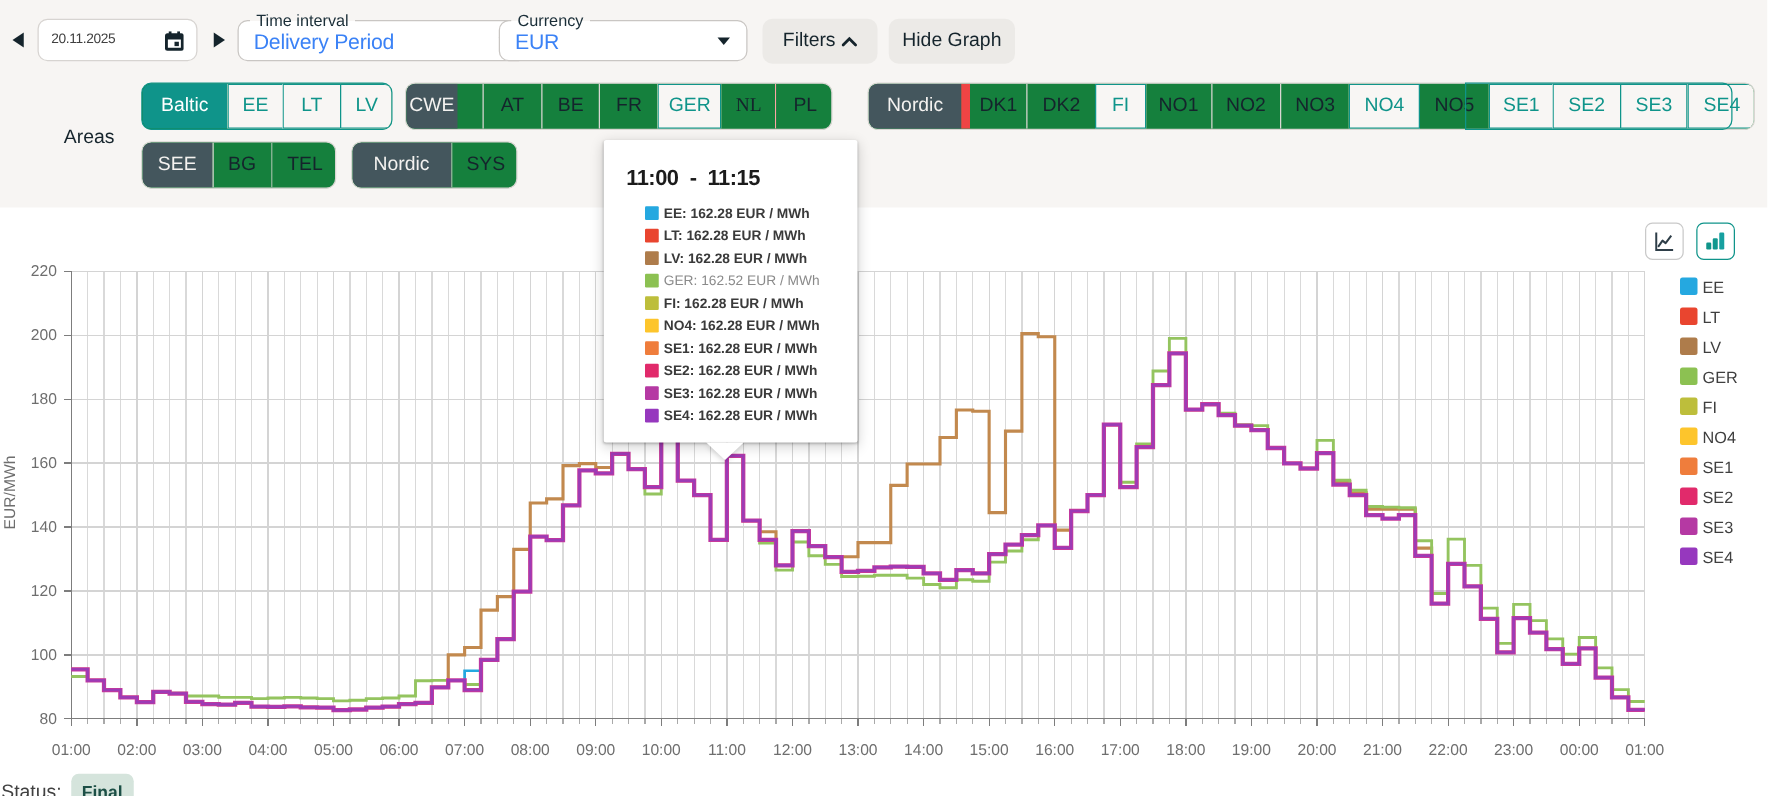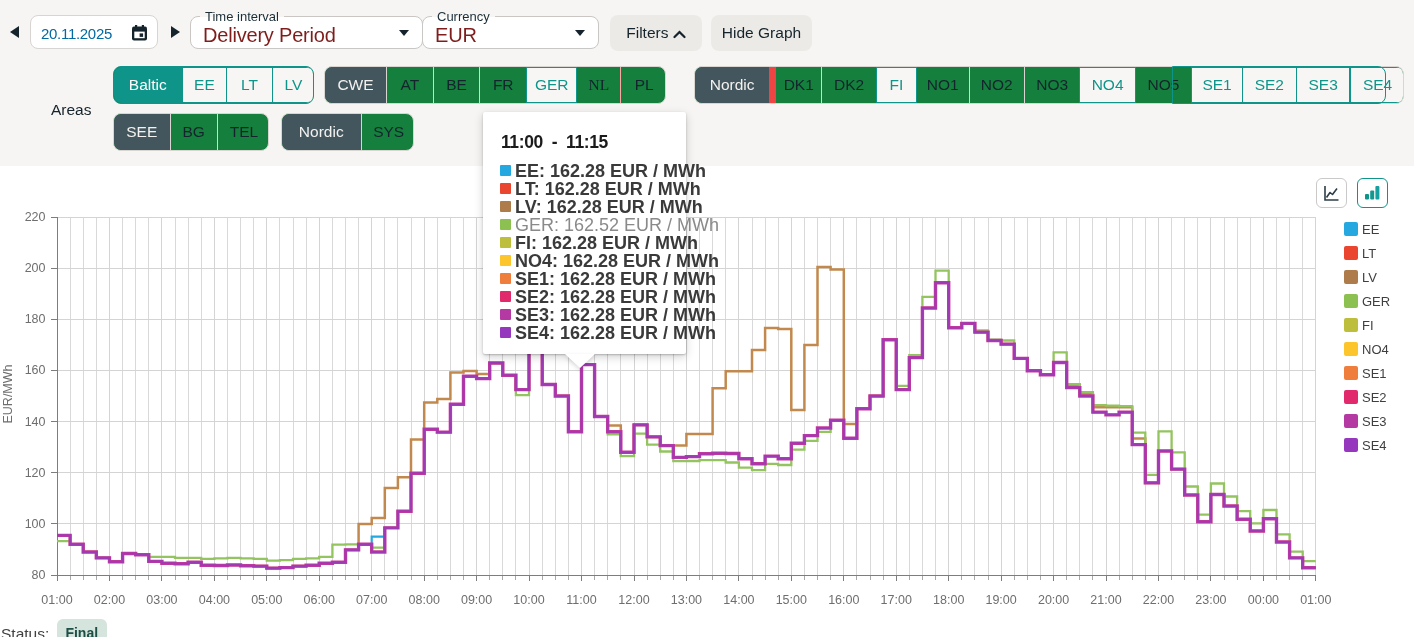--- a/index.html
+++ b/index.html
@@ -6,25 +6,25 @@
   font-family:"Liberation Sans",sans-serif;position:relative}
 #band{position:absolute;left:0;top:0;width:1414px;height:166px;background:#F7F5F3}
 #chart{position:absolute;left:0;top:0;z-index:1}
 .axt{font:12.5px "Liberation Sans",sans-serif;fill:#6e6e6e}
 
 .arrow{position:absolute;width:0;height:0;border-top:6.5px solid transparent;border-bottom:6.5px solid transparent}
 #al{left:10px;top:25.5px;border-right:9px solid #15242C}
 #ar{left:171px;top:25.5px;border-left:9px solid #15242C}
 #datebox{position:absolute;left:30px;top:15px;width:128px;height:34px;background:#fff;
   border:1px solid #D7D4D1;border-radius:8px;z-index:2}
-#datebox .dt{position:absolute;left:10px;top:9px;font-size:15px;color:#0369a1;letter-spacing:-.3px}
+#datebox .dt{position:absolute;left:10px;top:9px;font-size:11px;color:#404040;letter-spacing:-.3px}
 .sel{position:absolute;top:16px;height:32.5px;background:#fff;border:1px solid #C9C6C3;border-radius:8px;z-index:2}
 .sel .lbl{position:absolute;top:-8px;left:9px;font-size:13px;color:#1A2E38;padding:0 5px;
   background:linear-gradient(to bottom,#F7F5F3 50%,#ffffff 50%);line-height:16px}
-.sel .val{position:absolute;left:12px;top:6.5px;font-size:20px;color:#7f1d1d;letter-spacing:-.2px}
+.sel .val{position:absolute;left:12px;top:6.5px;font-size:17px;color:#3b82f6;letter-spacing:-.2px}
 .sel .car{position:absolute;right:13px;top:13px;width:0;height:0;border-left:5px solid transparent;
   border-right:5px solid transparent;border-top:6px solid #15242C}
 .gbtn{position:absolute;top:15px;height:35.5px;background:#ECEAE7;border-radius:8px;z-index:2;
   font-size:15.5px;color:#15242C;text-align:center;line-height:35px}
 
 .grp{position:absolute;height:38px;border:1px solid;border-radius:8px;background:#15803d;overflow:hidden;z-index:2}
 .cell{position:absolute;top:0;height:36px;text-align:center;font-size:15.5px;line-height:36px;color:#15242C}
 .cell.dk{background:#44565D;color:#F4F2F0}
 .cell.tl{color:#0F948A;background:#F8F6F4;box-shadow:inset 0 0 0 1px #0F948A}
 .cell.tf{background:#0F948A;color:#fff}
@@ -34,21 +34,21 @@
 .sq{position:absolute;left:0;top:0;width:14px;height:14px;border-radius:2px}
 .lgt{position:absolute;left:18px;top:0;font-size:13px;color:#3f3f3f;line-height:15px}
 
 .icb{position:absolute;top:177.5px;width:31px;height:30px;background:#fff;border-radius:6px;z-index:2}
 #icb1{left:1315.5px;border:1px solid #C9C9C9}
 #icb2{left:1357px;border:1.5px solid #0F948A}
 
 #tip{position:absolute;left:483px;top:112px;width:202.5px;height:242px;background:#fff;border-radius:2px;
   box-shadow:0 1px 2px rgba(0,0,0,.22),0 3px 10px rgba(0,0,0,.18);z-index:5}
 #tip .tt{position:absolute;left:18px;top:20px;font-size:17.5px;font-weight:700;color:#1b1b1b;letter-spacing:-.4px}
-.trow{position:absolute;left:17px;height:14px;font-size:18px;font-weight:700;color:#3A3A3A;
+.trow{position:absolute;left:33px;height:14px;font-size:11px;font-weight:700;color:#3A3A3A;
   line-height:14px;padding-left:15px;white-space:nowrap}
 .trow.dim{font-weight:400;color:#8a8a8a}
 .tsq{position:absolute;left:0;top:1.5px;width:10.5px;height:10.5px;border-radius:1px}
 #caret{position:absolute;left:565px;top:354px;width:0;height:0;z-index:5;
   border-left:15px solid transparent;border-right:15px solid transparent;border-top:14px solid #fff;
   filter:drop-shadow(0 2px 2px rgba(0,0,0,.15))}
 
 #status{position:absolute;left:1px;top:625px;font-size:15.5px;color:#414141;z-index:2}
 #final{position:absolute;left:56.5px;top:618.5px;width:50.5px;height:27px;background:#D5E4DC;border-radius:6px;
   text-align:center;font-size:14px;font-weight:700;color:#1C4F46;line-height:29px;z-index:2}
@@ -324,38 +324,38 @@
 <rect x="2.3" y="6.6" width="10.4" height="6.6" fill="#fff"></rect>
 <rect x="7.6" y="8.4" width="3.5" height="3.5" fill="#15242C"></rect>
 </svg>
 </div>
 <div class="arrow" id="ar"></div>
 <div class="sel" style="left:190px;width:233px">
     <span class="lbl">Time interval</span>
     <span class="val">Delivery Period</span>
     <span class="car"></span>
   </div>
-<div class="sel" style="left:422px;width:177px">
+<div class="sel" style="left:399px;width:199px">
     <span class="lbl">Currency</span>
     <span class="val">EUR</span>
     <span class="car"></span>
   </div>
 <div class="gbtn" style="left:610px;width:92px">Filters <svg width="13" height="9" viewBox="0 0 13 9" style="vertical-align:-1px">
       <path d="M1.5 7 L6.5 2 L11.5 7" stroke="#15242C" stroke-width="2.2" fill="none" stroke-linecap="round"></path>
     </svg></div>
 <div class="gbtn" style="left:711px;width:101px">Hide Graph</div>
 <div id="areas">Areas</div>
 <div class="grp" style="left:113px;top:66px;width:201.2px;border-color:#0F948A">
     <div class="cell tf" style="left:0px;width:67.5px;border-radius:7px 0 0 7px;">Baltic</div>
     <div class="cell tl" style="left:67.5px;width:45.8px;">EE</div>
     <div class="cell tl" style="left:112.3px;width:46.3px;">LT</div>
     <div class="cell tl" style="left:157.6px;width:43.6px;border-radius:0 7px 7px 0;">LV</div>
   </div>
 <div class="grp" style="left:324px;top:66px;width:342px;border-color:#D9D6D2">
-    <div class="cell dk" style="left:0px;width:61px;border-radius:7px 0 0 7px;text-align:center;">CWE</div>
+    <div class="cell dk" style="left:0px;width:41px;border-radius:7px 0 0 7px;text-align:center;">CWE</div>
     <div class="cell pl" style="left:61px;width:46.7px;border-left:1px solid #D9D6D2;">AT</div>
     <div class="cell pl" style="left:107.7px;width:46.7px;border-left:1px solid #D9D6D2;">BE</div>
     <div class="cell pl" style="left:154.4px;width:46.7px;border-left:1px solid #D9D6D2;">FR</div>
     <div class="cell tl" style="left:201.1px;width:51.3px;">GER</div>
     <div class="cell pl" style="left:252.4px;width:43px;font-family:Liberation Serif, serif;">NL</div>
     <div class="cell pl" style="left:295.4px;width:46.6px;border-left:1px solid #fca5a5;border-radius:0 7px 7px 0;">PL</div>
   </div>
 <div class="grp" style="left:694px;top:66px;width:710px;border-color:#D9D6D2">
     <div class="cell dk" style="left:0px;width:74.2px;border-radius:7px 0 0 7px;">Nordic</div>
     <div class="cell pl" style="left:74.2px;width:52.1px;border-left:7px solid #ef4444;">DK1</div>

